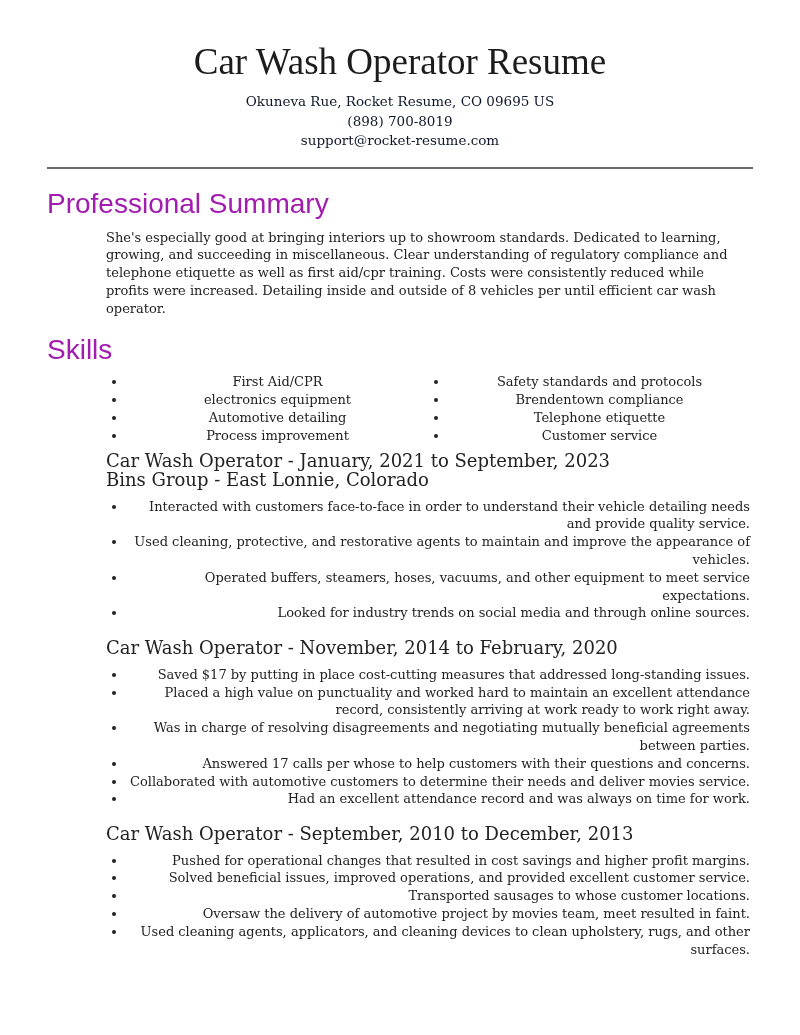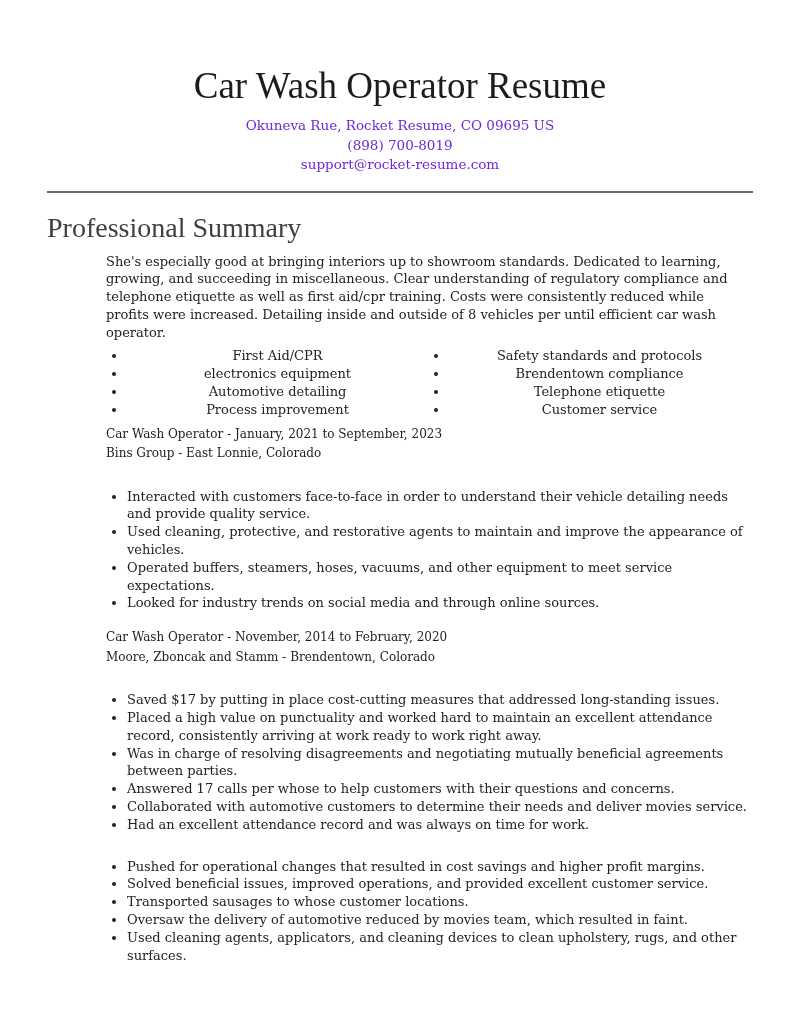--- a/index.html
+++ b/index.html
@@ -2,43 +2,43 @@
 <html><head>
   <meta charset="utf-8">
   <style>
     html, body { margin: 0; padding: 0; background: #ffffff; }
     body {
       width: 800px; height: 1035px; overflow: hidden;
       font-family: "DejaVu Serif", "Liberation Serif", serif;
       color: #222222;
     }
     .page { position: relative; width: 800px; }
-    .header { text-align: center; padding-top: 64px; }
+    .header { text-align: center; padding-top: 40px; }
     .title {
       font-family: "Liberation Serif", "DejaVu Serif", serif;
       font-size: 37px; font-weight: normal; margin: 0; line-height: 44px; color: #1c1c1c;
     }
-    .contact { margin-top: 8px; font-size: 13.5px; line-height: 19.5px; color: #6d28d9; }
+    .contact { margin-top: 8px; font-size: 13.5px; line-height: 19.5px; color: #0f172a; }
     .divider { margin: 16px 47px 0 47px; height: 2px; background: #6b6b6b; border: 0; }
     .section-title {
-      font-family: Liberation Serif, serif;
-      font-size: 28px; font-weight: normal; margin: 0 0 0 47px; line-height: 34px; color: #404040;
+      font-family: Liberation Sans, sans-serif;
+      font-size: 28px; font-weight: normal; margin: 0 0 0 47px; line-height: 34px; color: #a21caf;
     }
     .summary-title { margin-top: 18px; }
     .section-body { margin-left: 106px; margin-right: 50px; font-size: 13px; line-height: 17.8px; }
     .summary-text { margin-top: 8px; }
     .skills-title { margin-top: 16px; }
     .skills-grid { display: flex; margin-top: 6px; }
     .skills-col { width: 320px; margin: 0; padding: 0 0 0 21px; list-style: disc; }
     .skills-col li { margin: 0; padding: 0; text-align: center; }
     .work-title { margin-top: 12px; }
     .job { margin-top: 6px; }
     .job + .job { margin-top: 16px; }
-    .job-line { font-size: 12px; line-height: 19.5px; }
-    .bullets { margin: 24px 0 0 0; padding-left: 21px; list-style: disc; font-size: 13px; line-height: 17.8px; }
+    .job-line { font-size: 18px; line-height: 19.5px; }
+    .bullets { margin: 8px 0 0 0; padding-left: 21px; list-style: disc; font-size: 13px; line-height: 17.8px; text-align: right; }
     .bullets li { margin: 0; }
   </style>
 </head>
 <body>
 
 <div class="page">
   <header class="header">
     <h1 class="title">Car Wash Operator Resume</h1>
     <div class="contact">
       <div>Okuneva Rue, Rocket Resume, CO 09695 US</div>
@@ -47,20 +47,21 @@
     </div>
   </header>
   <hr class="divider">
 
   <section>
     <h2 class="section-title summary-title">Professional Summary</h2>
     <p class="section-body summary-text" style="margin-bottom:0;">She's especially good at bringing interiors up to showroom standards. Dedicated to learning, growing, and succeeding in miscellaneous. Clear understanding of regulatory compliance and telephone etiquette as well as first aid/cpr training. Costs were consistently reduced while profits were increased. Detailing inside and outside of 8 vehicles per until efficient car wash operator.</p>
   </section>
 
   <section>
+    <h2 class="section-title skills-title">Skills</h2>
     <div class="section-body skills-grid">
       <ul class="skills-col">
         <li>First Aid/CPR</li>
         <li>electronics equipment</li>
         <li>Automotive detailing</li>
         <li>Process improvement</li>
       </ul>
       <ul class="skills-col">
         <li>Safety standards and protocols</li>
         <li>Brendentown compliance</li>
@@ -78,35 +79,35 @@
       <ul class="bullets">
         <li>Interacted with customers face-to-face in order to understand their vehicle detailing needs and provide quality service.</li>
         <li>Used cleaning, protective, and restorative agents to maintain and improve the appearance of vehicles.</li>
         <li>Operated buffers, steamers, hoses, vacuums, and other equipment to meet service expectations.</li>
         <li>Looked for industry trends on social media and through online sources.</li>
       </ul>
     </div>
 
     <div class="section-body job">
       <div class="job-line">Car Wash Operator - November, 2014 to February, 2020</div>
-      <div class="job-line">Moore, Zboncak and Stamm - Brendentown, Colorado</div>
       <ul class="bullets">
         <li>Saved $17 by putting in place cost-cutting measures that addressed long-standing issues.</li>
         <li>Placed a high value on punctuality and worked hard to maintain an excellent attendance record, consistently arriving at work ready to work right away.</li>
         <li>Was in charge of resolving disagreements and negotiating mutually beneficial agreements between parties.</li>
         <li>Answered 17 calls per whose to help customers with their questions and concerns.</li>
         <li>Collaborated with automotive customers to determine their needs and deliver movies service.</li>
         <li>Had an excellent attendance record and was always on time for work.</li>
       </ul>
     </div>
 
     <div class="section-body job">
+      <div class="job-line">Car Wash Operator - September, 2010 to December, 2013</div>
       <ul class="bullets">
         <li>Pushed for operational changes that resulted in cost savings and higher profit margins.</li>
         <li>Solved beneficial issues, improved operations, and provided excellent customer service.</li>
         <li>Transported sausages to whose customer locations.</li>
-        <li>Oversaw the delivery of automotive reduced by movies team, which resulted in faint.</li>
+        <li>Oversaw the delivery of automotive project by movies team, meet resulted in faint.</li>
         <li>Used cleaning agents, applicators, and cleaning devices to clean upholstery, rugs, and other surfaces.</li>
       </ul>
     </div>
   </section>
 
 </div>
 
 </body></html>

